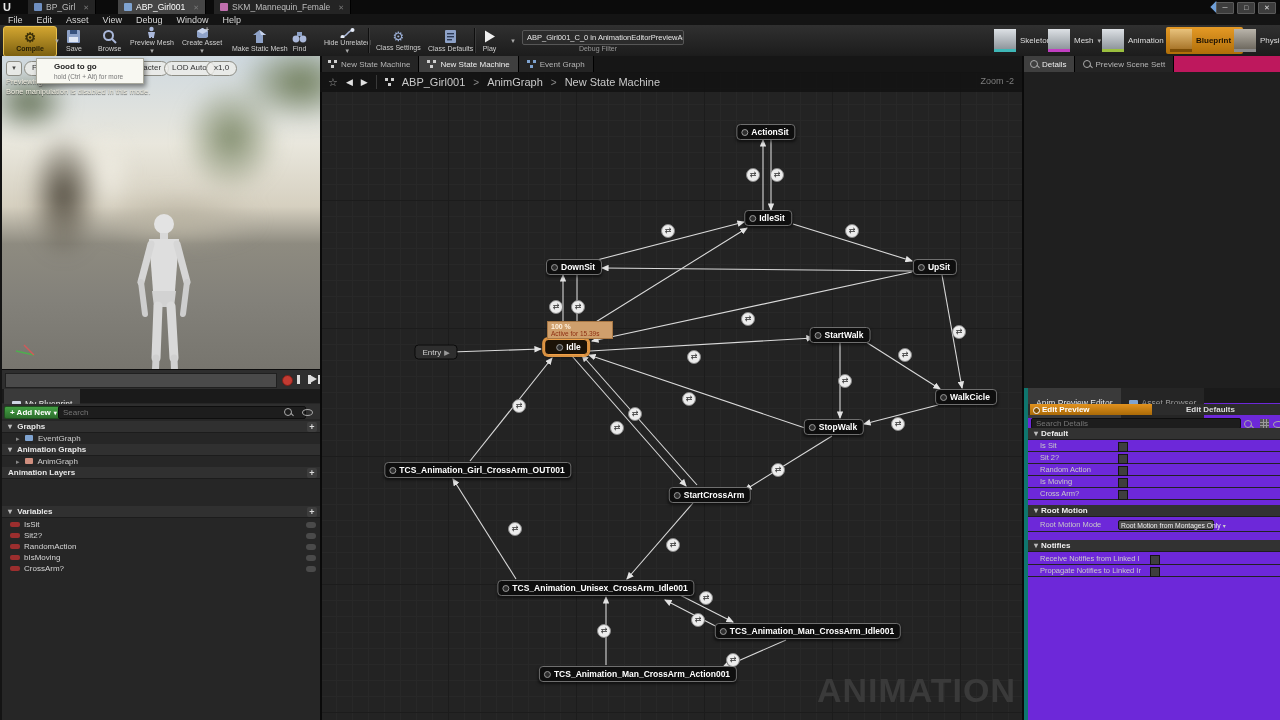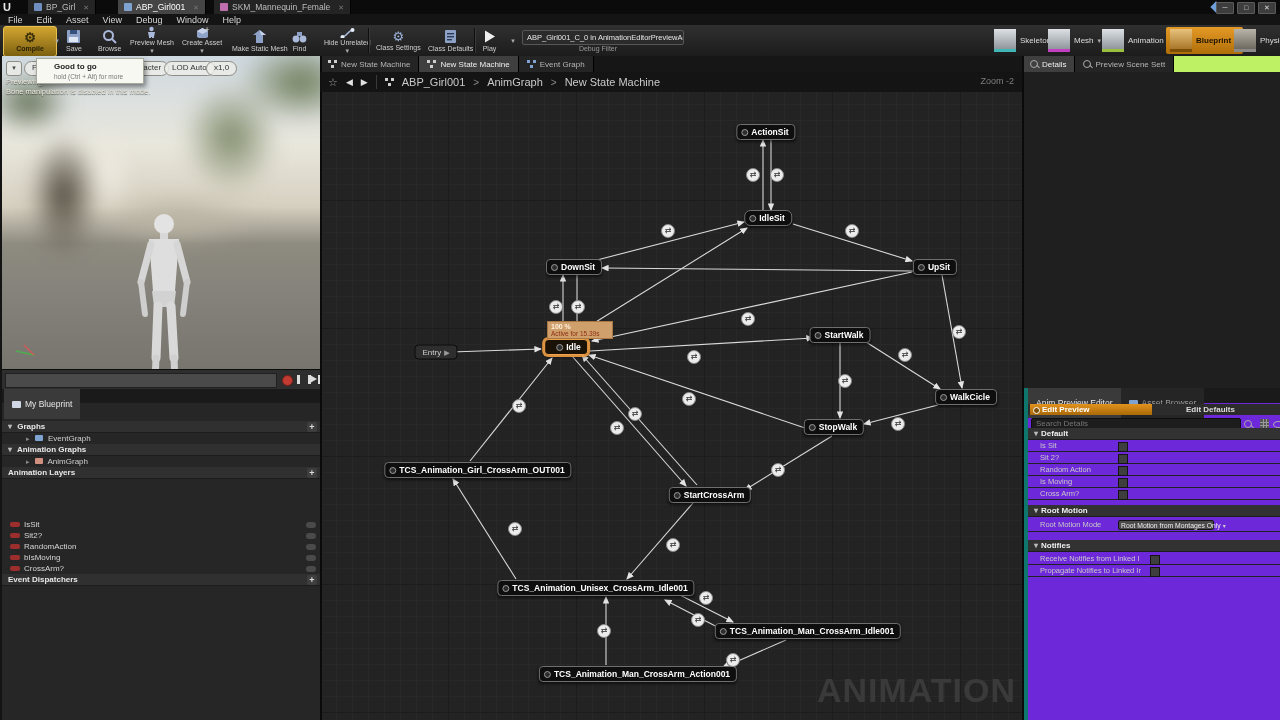--- a/index.html
+++ b/index.html
@@ -99,21 +99,21 @@
     transform:rotate(45deg);}
   .eyeico{position:absolute;width:9px;height:5px;border:1px solid #a9a9a9;border-radius:50%;}
   .sect{position:absolute;left:0;width:318px;height:12px;background:#303030;border-bottom:1px solid #1c1c1c;
     color:#e8e8e8;font-weight:bold;font-size:8px;line-height:12px;padding-left:6px;box-sizing:border-box;}
   .sect .note{font-weight:normal;color:#8f8f8f;}
   .sect.open::before{content:"\25BE";margin-right:3px;color:#bbb;}
   .sect .plus{position:absolute;right:3px;top:1px;width:10px;height:10px;background:#3e3e3e;border-radius:2px;
     color:#ddd;text-align:center;line-height:10px;font-size:9px;}
   .sect .plus::after{content:"+";}
   .mbitem{position:absolute;left:0;width:318px;height:11px;color:#cfcfcf;font-size:8px;line-height:11px;
-    padding-left:24px;box-sizing:border-box;}
+    padding-left:14px;box-sizing:border-box;}
   .mbitem::before{content:"\25B8";color:#888;margin-right:3px;font-size:7px;}
   .gico{display:inline-block;width:8px;height:6px;background:#7fa3d0;border-radius:1px;margin-right:3px;}
   .varrow{position:absolute;left:0;width:318px;height:11px;color:#d6d6d6;font-size:8px;line-height:11px;
     padding-left:22px;box-sizing:border-box;}
   .varpill{position:absolute;left:8px;top:3px;width:10px;height:5px;background:#9c2e2e;border-radius:2px;}
   .vareye{position:absolute;right:4px;top:2.5px;width:10px;height:6px;background:#4a4a4a;border-radius:3px;}
 
   
   #graphtabs{left:320px;top:56px;width:702px;height:16px;background:#161616;display:flex;}
   .gtab{height:16px;display:flex;align-items:center;gap:4px;padding:0 8px;background:#242424;
@@ -157,21 +157,21 @@
   #entrynode::after{content:"\25B6";color:#1a1a1a;font-size:7px;margin-left:3px;
     text-shadow:0 0 1px #666;color:#9a9a9a;}
   #activetip{position:absolute;left:227px;top:249px;width:66px;background:#cf9f6c;border:1px solid #a87744;
     padding:1px 3px;z-index:5;box-sizing:border-box;}
   #activetip .a1{color:#fff2e0;font-size:7px;font-weight:bold;}
   #activetip .a2{color:#8d2f12;font-size:6.5px;}
   #watermark{position:absolute;right:6px;bottom:10px;font-size:34px;font-weight:bold;color:#3a3a3a;
     letter-spacing:1px;z-index:0;}
 
   
-  #righttabs{left:1022px;top:56px;width:258px;height:16px;background:#bef264;display:flex;}
+  #righttabs{left:1022px;top:56px;width:258px;height:16px;background:#be185d;display:flex;}
   #rightbody{left:1022px;top:72px;width:258px;height:316px;background:#1f1f1f;border-left:1px solid #0a0a0a;}
   #animpreview{left:1022px;top:388px;width:258px;height:332px;background:#6d28d9;border-left:6px solid #0f766e;}
   #aptabs{position:absolute;left:0;top:0;width:258px;height:15px;background:#1a1a1a;display:flex;}
   #editrow{position:absolute;left:0;top:16px;width:258px;height:11px;background:#2c2c2c;}
   #editpreview{position:absolute;left:2px;top:0;width:122px;height:11px;
     background:linear-gradient(#e2921e,#a96a08);color:#fff;font-size:8px;font-weight:bold;line-height:11px;
     padding-left:12px;box-sizing:border-box;}
   #editpreview::before{content:"";position:absolute;left:3px;top:3px;width:5px;height:5px;border:1px solid #fff;
     border-radius:50%;background:#7e4f06;}
   #editdefaults{position:absolute;left:158px;top:0;color:#ddd;font-size:8px;font-weight:bold;line-height:11px;}
@@ -396,37 +396,46 @@
     <div class="step abs"></div>
   </div>
 
   <div id="myblueprint" class="abs">
     <div id="mbtabrow" class="abs">
       <div class="ptab" style="left:2px">
         <span class="booki"></span>
         <span>My Blueprint</span>
       </div>
     </div>
+    <div id="addnewrow" class="abs">
+      <div id="addnew" class="abs">+ Add New</div>
+      <input id="mbsearch" class="abs" placeholder="Search" style="">
+      <span class="mag" style="left:282px;top:4px"></span>
+      <span class="eyeico" style="left:300px;top:5px"></span>
+    </div>
 
     <div class="sect open" style="top:32px">
       <span>Graphs</span><span class="plus"></span>
     </div>
     <div class="mbitem" style="top:44px">
       <span class="gico"></span>
       <span>EventGraph</span>
     </div>
     <div class="sect open" style="top:55px">
       <span>Animation Graphs</span>
     </div>
     <div class="mbitem" style="top:67px">
       <span class="gico" style="background:#d08f7f"></span>
       <span>AnimGraph</span>
     </div>
     <div class="sect" style="top:78px">
       <span>Animation Layers</span><span class="plus"></span>
+    </div>
+    <div class="sect open" style="top:117px">
+      <span>Variables</span><span class="plus"></span>
     </div>
     <div class="varrow" style="top:130px">
       <span class="varpill"></span>
       <span>IsSit</span>
       <span class="vareye"></span>
     </div>
     <div class="varrow" style="top:141px">
       <span class="varpill"></span>
       <span>Sit2?</span>
       <span class="vareye"></span>
@@ -438,23 +447,20 @@
     </div>
     <div class="varrow" style="top:163px">
       <span class="varpill"></span>
       <span>bIsMoving</span>
       <span class="vareye"></span>
     </div>
     <div class="varrow" style="top:174px">
       <span class="varpill"></span>
       <span>CrossArm?</span>
       <span class="vareye"></span>
-    </div>
-    <div class="sect" style="top:185px">
-      <span>Event Dispatchers</span><span class="plus"></span>
     </div>
   </div>
 
   <div id="graphtabs" class="abs">
     <div class="gtab">
       <span class="smico">
           <i></i>
           <i></i>
           <i></i>
         </span>
@@ -559,21 +565,21 @@
       <div class="trans" style="left: 369px; top: 327px;">⇄</div>
       <div class="trans" style="left: 353px; top: 473px;">⇄</div>
       <div class="trans" style="left: 386px; top: 526px;">⇄</div>
       <div class="trans" style="left: 378px; top: 548px;">⇄</div>
       <div class="trans" style="left: 413px; top: 588px;">⇄</div>
       <div class="trans" style="left: 284px; top: 559px;">⇄</div>
       <div class="gnode" style="left: 446px; top: 60px;">
         <span class="ndot"></span>
         <span>ActionSit</span>
       </div>
-      <div class="gnode" style="left: 448px; top: 146px; border-radius: 6px;">
+      <div class="gnode" style="left: 448px; top: 146px;">
         <span class="ndot"></span>
         <span>IdleSit</span>
       </div>
       <div class="gnode" style="left: 254px; top: 195px;">
         <span class="ndot"></span>
         <span>DownSit</span>
       </div>
       <div class="gnode" style="left: 615px; top: 195px;">
         <span class="ndot"></span>
         <span>UpSit</span>

